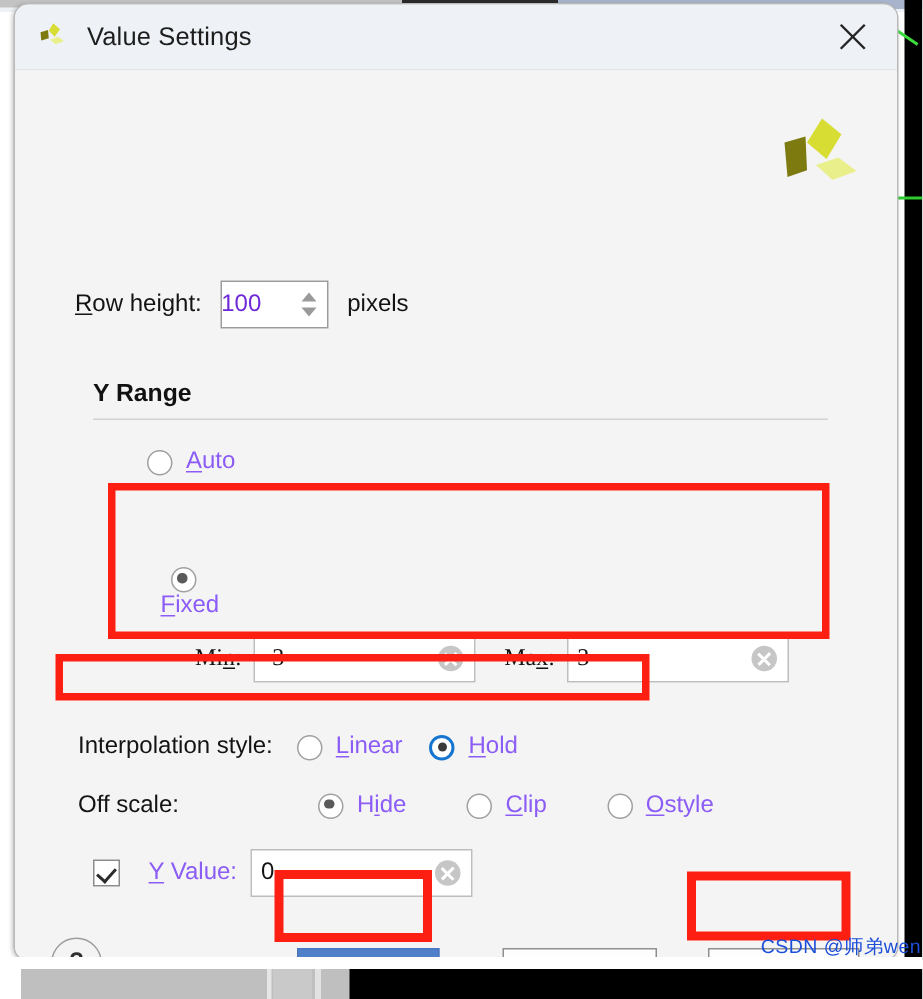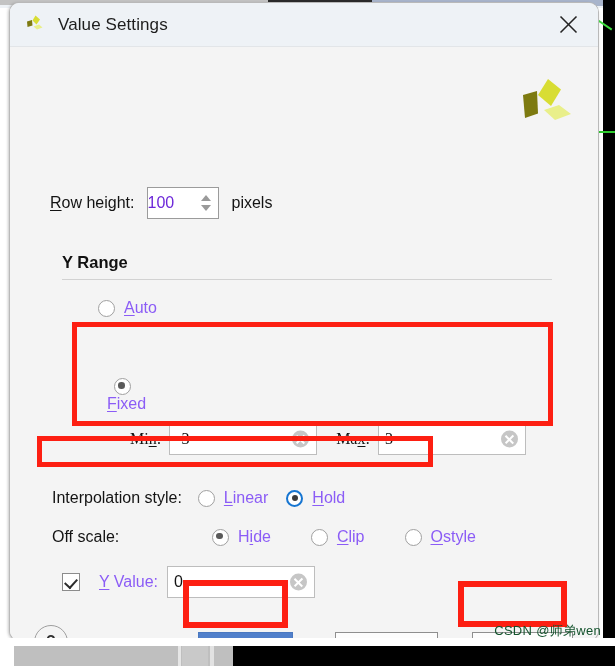--- a/index.html
+++ b/index.html
@@ -465,24 +465,24 @@
     box-sizing: border-box;
     pointer-events: none;
   }
   #anno-fixed   { left: 72px;  top: 322px; width: 481px; height: 104px; }
   #anno-interp  { left: 37px;  top: 436px; width: 396px; height: 31px; }
   #anno-ok      { left: 183px; top: 580px; width: 105px; height: 48px; border-width: 6px; }
   #anno-apply   { left: 458px; top: 581px; width: 109px; height: 46px; border-width: 6px; }
 
   .watermark {
     position: absolute;
-    right: 14px;
+    right: 1px;
     bottom: 26px;
     font-size: 13px;
-    color: #14532d;
+    color: #1d4ed8;
     letter-spacing: 0.3px;
     white-space: nowrap;
   }
 </style>
 </head>
 <body>
 
 <div id="screen">
 
   <div class="bg-top-strip"></div>

